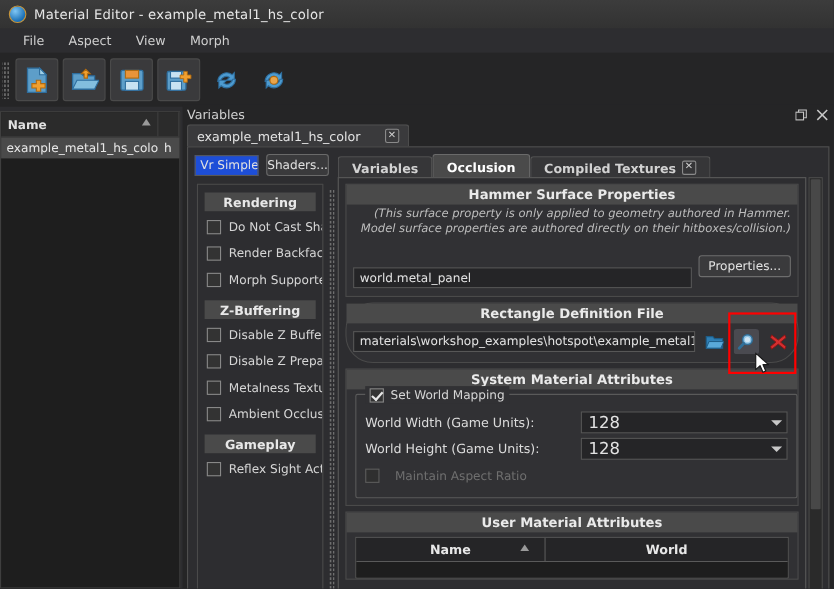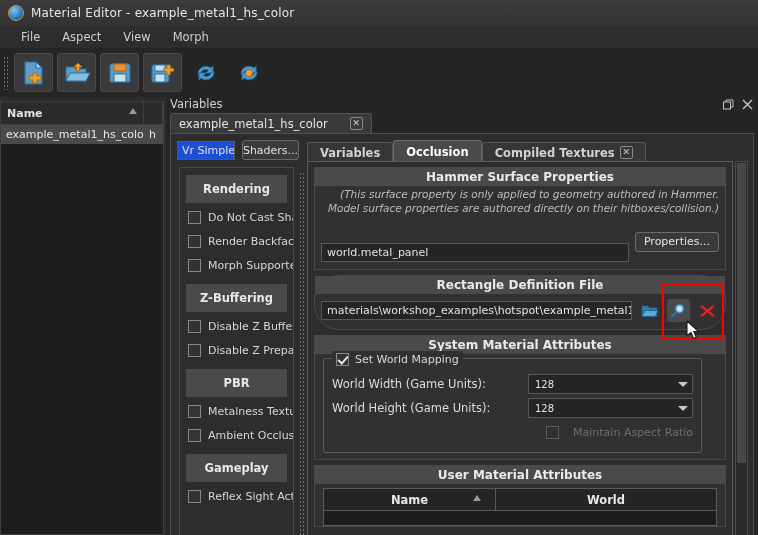--- a/index.html
+++ b/index.html
@@ -74,21 +74,21 @@
   .shaderrow{position:absolute;left:6px;top:6px;display:flex;gap:7px;align-items:center;}
   .shader-field{width:58px;height:19px;background:#1d4ed8;border:1px solid #585858;
     font-size:11px;color:#e0e0e0;display:flex;align-items:center;padding-left:4px;box-sizing:border-box;
     overflow:hidden;white-space:nowrap;}
   .shader-btn{width:57px;height:20px;background:#3a3a3c;border:1px solid #6a6a6a;border-radius:3px;
     font-size:11px;color:#e0e0e0;display:flex;align-items:center;justify-content:center;
     overflow:hidden;white-space:nowrap;box-sizing:border-box;}
 
   .cbpanel{position:absolute;left:8px;top:33px;width:115px;height:455px;
     border:1px solid #4a4a4a;box-sizing:border-box;background:#2d2d30;overflow:hidden;}
-  .sec-hdr{margin:7px 6px 2px 6px;height:28px;background:#4a4a4a;
+  .sec-hdr{margin:7px 6px 2px 6px;height:17px;background:#4a4a4a;
     display:flex;align-items:center;justify-content:center;
     font-size:11.5px;font-weight:bold;color:#e8e8e8;white-space:nowrap;overflow:hidden;}
   .cbrow{display:flex;align-items:center;height:24px;padding-left:8px;gap:7px;
     white-space:nowrap;overflow:hidden;}
   .cbox{width:13px;height:13px;border:1px solid #888;background:#333;flex:none;box-sizing:border-box;
     position:relative;}
   .cbox.checked::after{content:"";position:absolute;left:3px;top:0px;width:4px;height:8px;
     border:solid #e6e6e6;border-width:0 2px 2px 0;transform:rotate(42deg);}
   .cbox.disabled{border-color:#5d5d5d;background:#2f2f2f;}
   .cblabel{font-size:11px;color:#d6d6d6;}
@@ -124,29 +124,29 @@
     font-size:11px;color:#e2e2e2;display:flex;align-items:center;justify-content:center;
     white-space:nowrap;box-sizing:border-box;}
   .iconbtn{width:21px;height:21px;background:#4a4a50;border:1px solid transparent;border-radius:3px;
     display:flex;align-items:center;justify-content:center;flex:none;}
   .iconbtn.plain{background:transparent;}
 
   
   .hl{position:absolute;border:2px solid #ff0000;box-sizing:border-box;pointer-events:none;}
 
   
-  .gbox{margin:4px 23px 6px 8px;border:1px solid #5a5a5a;border-radius:2px;position:relative;
+  .gbox{margin:4px 0 6px 8px;border:1px solid #5a5a5a;border-radius:2px;position:relative;
     padding:13px 8px 8px 8px;box-sizing:border-box;}
   .gbox-title{position:absolute;left:8px;top:-8px;height:16px;background:#313134;
     display:flex;align-items:center;gap:6px;padding:0 4px;}
   .mrow{display:flex;align-items:center;height:24px;}
   .mlabel{font-size:11.5px;color:#dcdcdc;width:196px;}
   .combo{flex:1;height:20px;background:#252527;border:1px solid #575757;box-sizing:border-box;
     display:flex;align-items:center;justify-content:space-between;padding:0 4px 0 6px;
-    font-size:10px;color:#e2e2e2;}
+    font-size:15px;color:#e2e2e2;}
   .combo-caret{width:0;height:0;border-left:5px solid transparent;border-right:5px solid transparent;
     border-top:5px solid #c8c8c8;}
 
   
   .utable{margin:4px 8px 0 8px;border:1px solid #5a5a5a;background:#1e1e1e;box-sizing:border-box;}
   .uthead{display:flex;height:21px;background:#252527;border-bottom:1px solid #5a5a5a;}
   .uth{display:flex;align-items:center;justify-content:center;position:relative;
     font-size:11.5px;font-weight:bold;color:#e8e8e8;box-sizing:border-box;}
   .uth.name{width:172px;border-right:1px solid #5a5a5a;}
   .uth.value{flex:1;}
@@ -296,21 +296,20 @@
         <div class="sec-hdr">Z-Buffering</div>
         <div class="cbrow">
           <span class="cbox"></span>
           <span class="cblabel">Disable Z Buffering</span>
         </div>
         <div class="cbrow">
           <span class="cbox"></span>
           <span class="cblabel">Disable Z Prepass</span>
         </div>
 
-        <div class="sec-hdr">PBR</div>
         <div class="cbrow">
           <span class="cbox"></span>
           <span class="cblabel">Metalness Texture</span>
         </div>
         <div class="cbrow">
           <span class="cbox"></span>
           <span class="cblabel">Ambient Occlusion</span>
         </div>
 
         <div class="sec-hdr">Gameplay</div>
@@ -397,21 +396,21 @@
               </div>
 
               <div class="mrow">
                 <span class="mlabel">World Height (Game Units):</span>
                 <span class="combo">
                   <span>128</span>
                   <span class="combo-caret"></span>
                 </span>
               </div>
 
-              <div class="mrow" style="gap:7px;justify-content:flex-end;">
+              <div class="mrow" style="gap:7px;">
                 <span class="cbox disabled"></span>
                 <span class="cblabel disabled" style="margin-left:7px;">Maintain Aspect Ratio</span>
               </div>
             </div>
           </div>
 
           <div class="grp">
             <div class="grp-hdr">User Material Attributes</div>
             <div class="utable">
               <div class="uthead">

